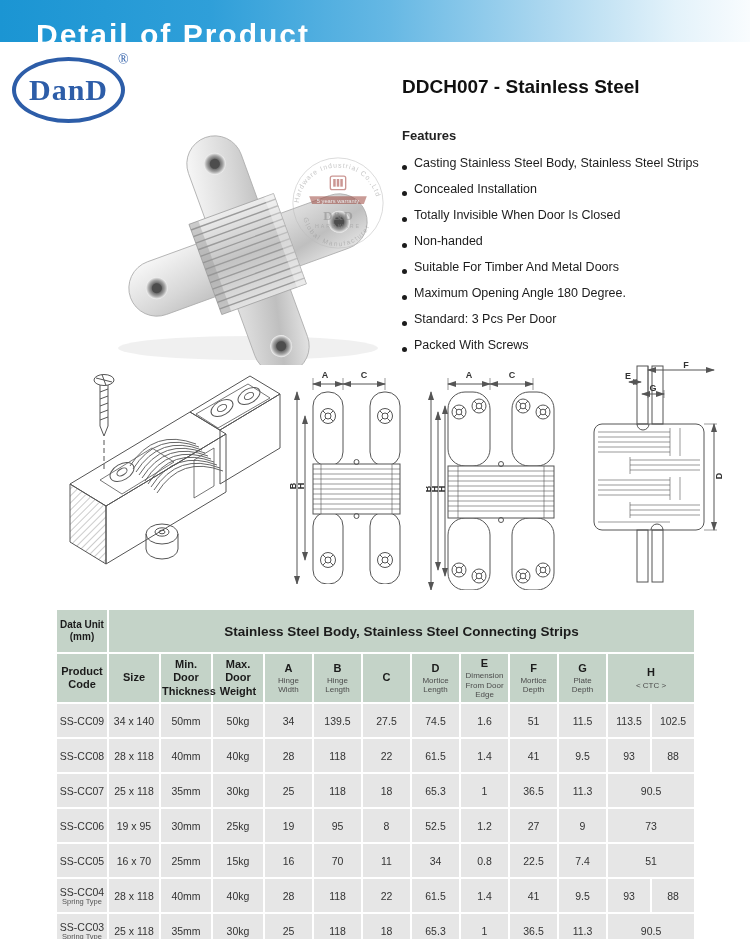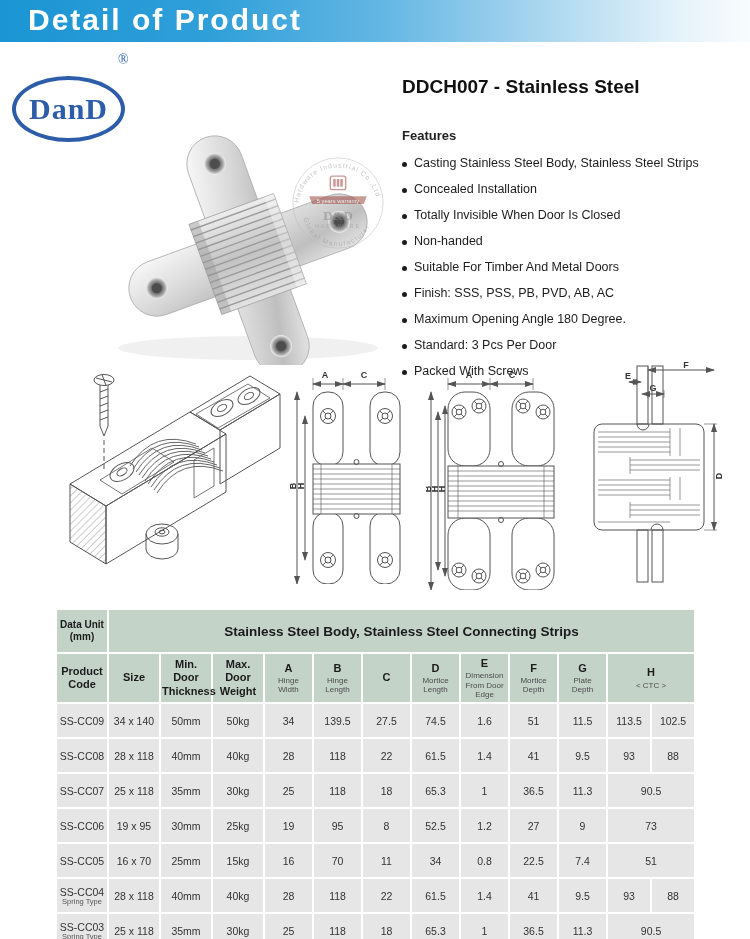--- a/index.html
+++ b/index.html
@@ -2,34 +2,34 @@
 <html><head>
 <meta charset="utf-8">
 <style>
   html,body{margin:0;padding:0;background:#fff;}
   .page{position:relative;width:750px;height:939px;background:#fff;overflow:hidden;
         font-family:"Liberation Sans",sans-serif;color:#222;}
 
   
   .banner{position:absolute;left:0;top:0;width:750px;height:42px;
     background:linear-gradient(90deg,#1b95d3 0%,#2f9fd9 28%,#66b8e4 52%,#a9d6ef 72%,#e3f2fa 90%,#f9fcfe 100%);}
-  .banner h1{margin:0;padding:3px 0 0 28px;font-size:30px;font-weight:bold;color:#fff;letter-spacing:2px;}
+  .banner h1{margin:8px;padding:10px 0 0 28px;font-size:30px;font-weight:bold;color:#fff;letter-spacing:2px;}
 
   
-  .logo{position:absolute;left:12px;top:76px;width:105px;height:58px;
+  .logo{position:absolute;left:12px;top:57px;width:105px;height:58px;
     border:4px solid #2d5da8;border-radius:50%;display:flex;align-items:center;justify-content:center;}
   .logo span{font-family:"Liberation Serif",serif;font-weight:bold;font-size:30px;color:#2d5da8;letter-spacing:1px;}
   .logo-reg{position:absolute;left:118px;top:52px;font-size:14px;color:#2d5da8;font-family:"Liberation Serif",serif;}
 
   
   .right-col{position:absolute;left:402px;top:76px;width:335px;}
   .prod-title{font-size:19px;font-weight:bold;color:#111;margin:0 0 30px 0;}
   .features-heading{font-size:13px;font-weight:bold;margin:8px 0 14px 0;}
   .features{list-style:none;margin:0;padding:0;}
-  .features li{display:flex;align-items:center;font-size:12.5px;color:#1c1c1c;margin-bottom:13.5px;line-height:1.0;}
+  .features li{display:flex;align-items:flex-end;font-size:12.5px;color:#1c1c1c;margin-bottom:13.5px;line-height:1.0;}
   .bullet{flex:0 0 auto;width:5px;height:5px;border-radius:50%;background:#1c1c1c;margin:3px 7px 0 0;}
 
   
   .photo{position:absolute;left:88px;top:60px;}
   .watermark{position:absolute;left:290px;top:155px;opacity:.55;}
 
   
   .diagram{position:absolute;}
   .d1{left:44px;top:366px;} .d2{left:288px;top:364px;} .d3{left:426px;top:362px;} .d4{left:584px;top:360px;}
   svg text.dim{font-family:"Liberation Sans",sans-serif;font-size:9px;font-weight:bold;fill:#333;}
@@ -157,24 +157,20 @@
       <li>
           <span class="bullet"></span>
           <span>Non-handed</span>
         </li>
       <li>
           <span class="bullet"></span>
           <span>Suitable For Timber And Metal Doors</span>
         </li>
       <li>
           <span class="bullet"></span>
-          <span>Finish: SSS, PSS, PB, PVD, AB, AC</span>
-        </li>
-      <li>
-          <span class="bullet"></span>
           <span>Maximum Opening Angle 180 Degree.</span>
         </li>
       <li>
           <span class="bullet"></span>
           <span>Standard: 3 Pcs Per Door</span>
         </li>
       <li>
           <span class="bullet"></span>
           <span>Packed With Screws</span>
         </li>

